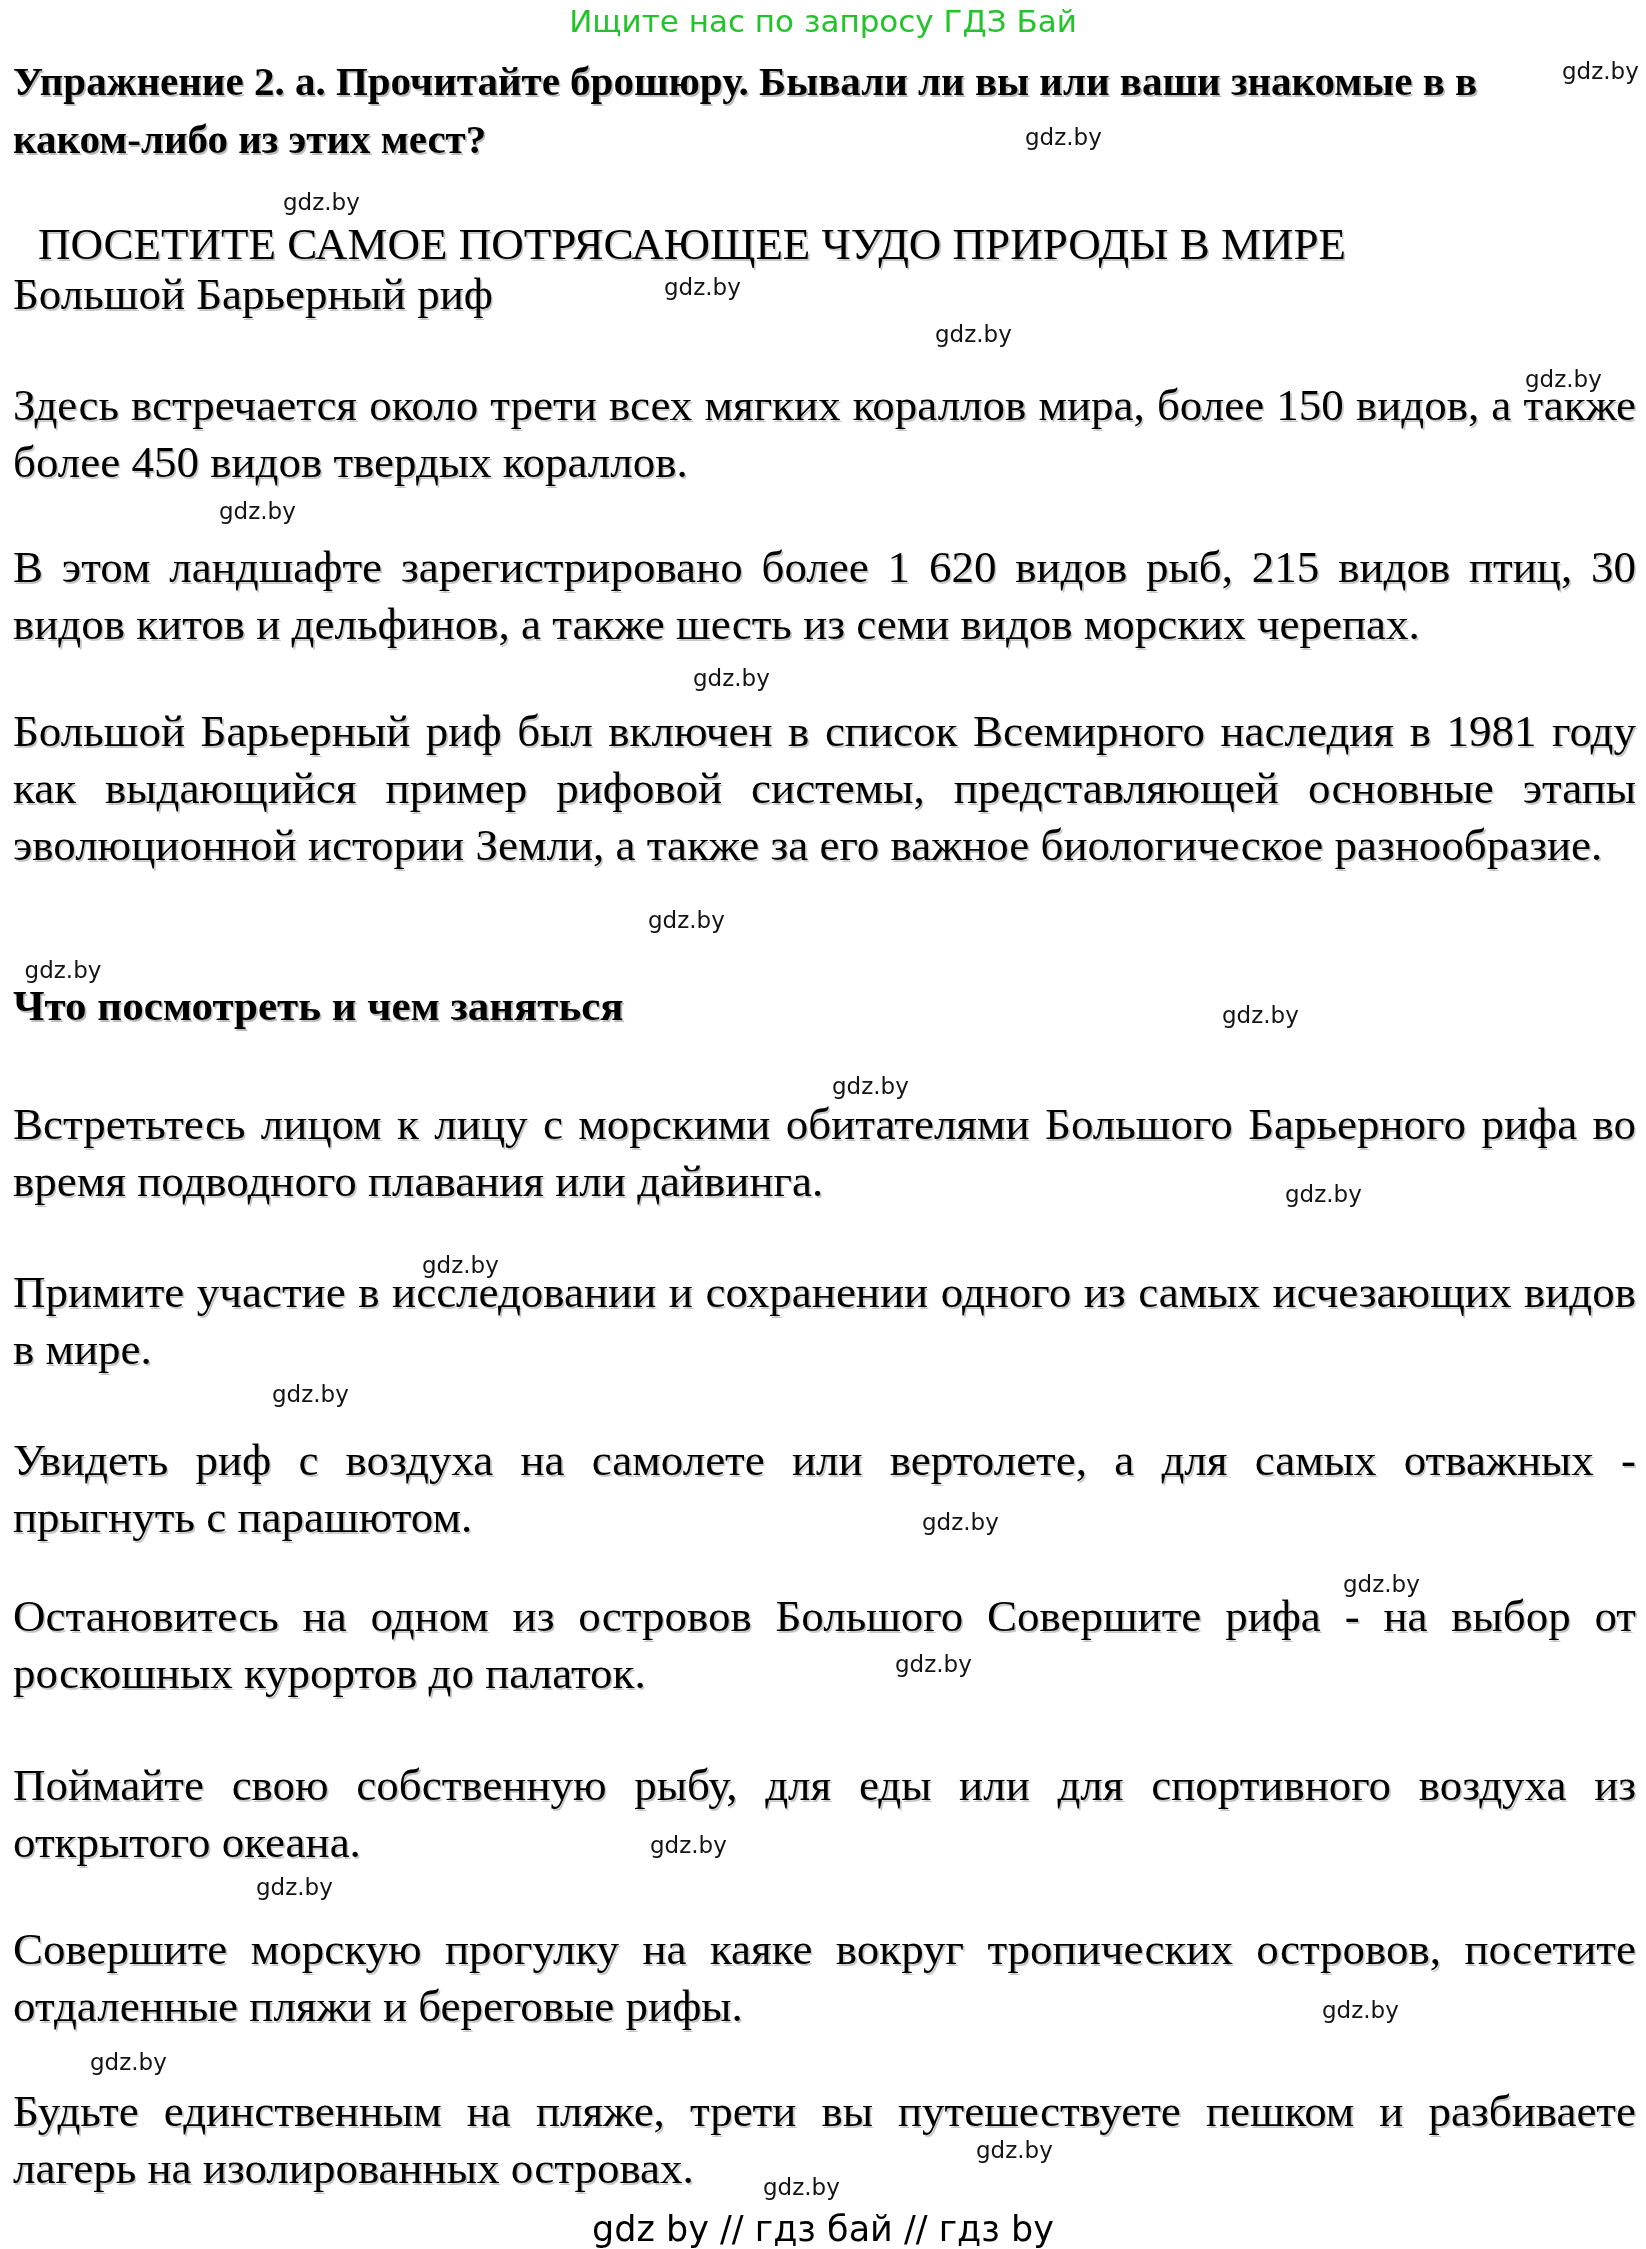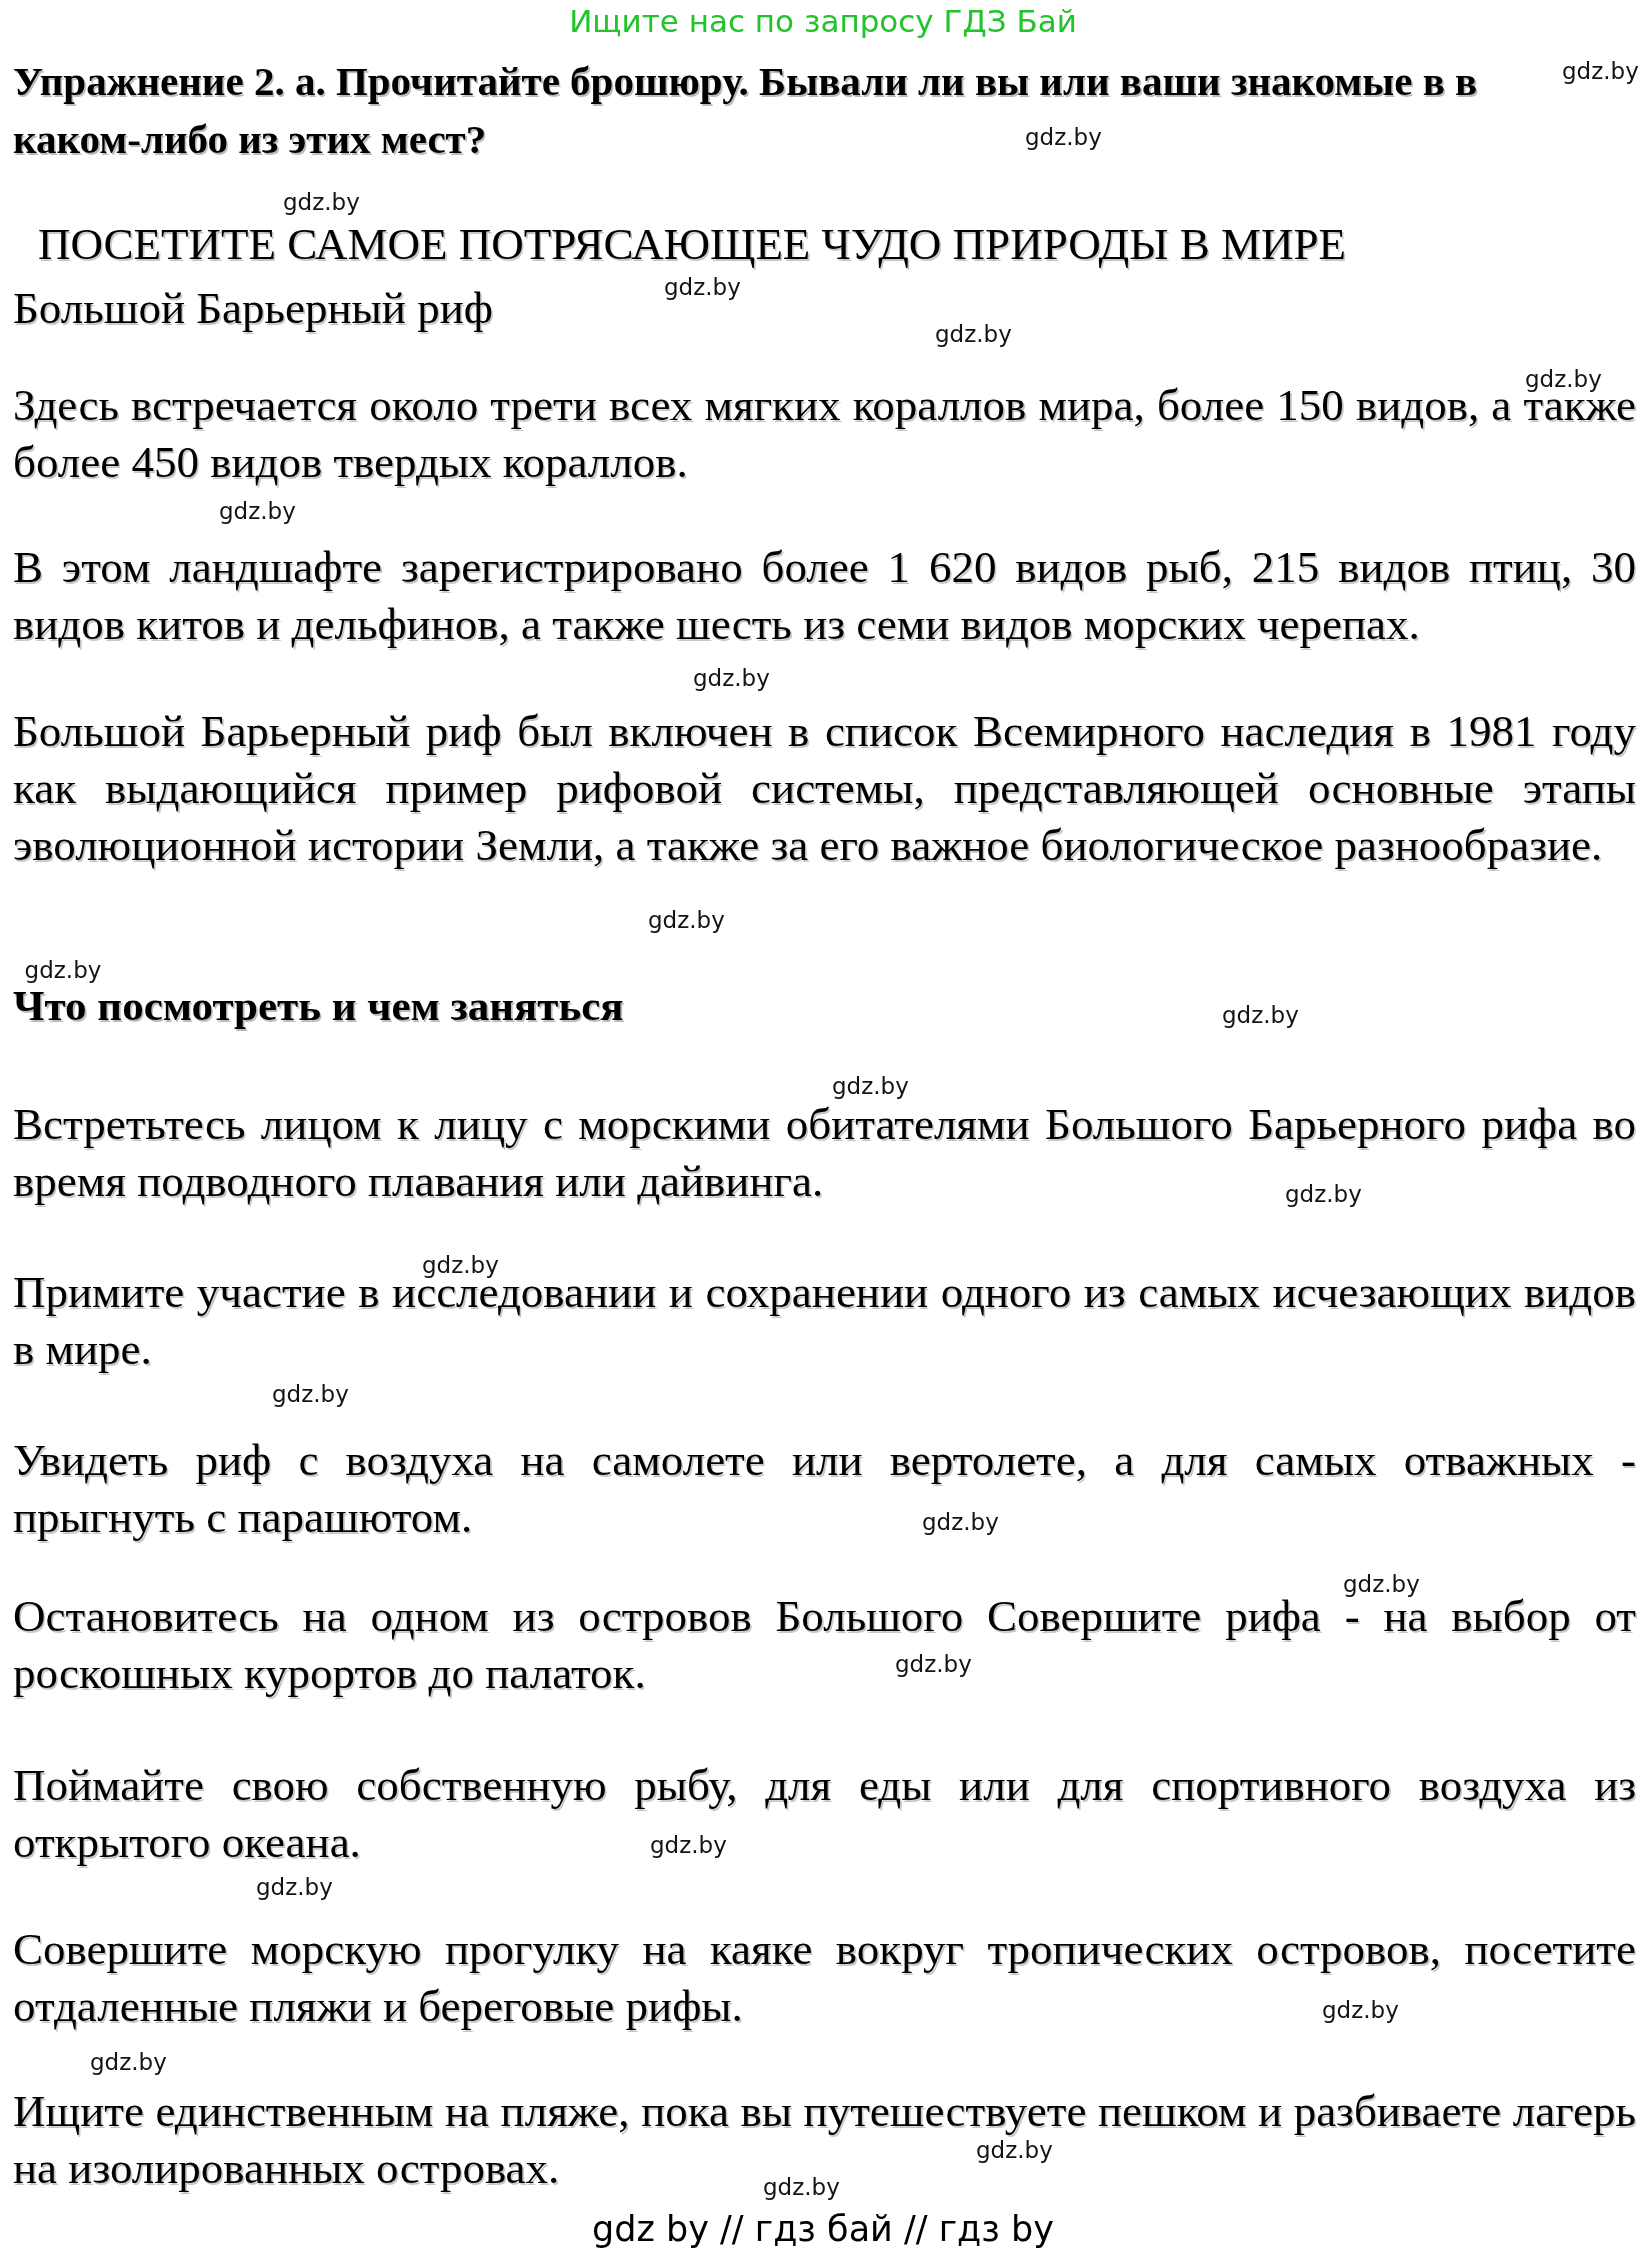--- a/index.html
+++ b/index.html
@@ -30,21 +30,21 @@
 
   .serif-line, .para {
     left: 13px; width: 1623px;
     font-size: 45px;
     line-height: 57px;
     text-shadow: 1.6px 1.6px 0 rgba(70,70,70,0.30);
   }
   .para { text-align: justify; }
 
   .brochure-headline   { top: 216px; margin-left: 25px; }
-  .brochure-subheading { top: 280px; }
+  .brochure-subheading { top: 266px; }
 
   .p-corals    { top: 377px; }
   .p-species   { top: 539px; }
   .p-heritage  { top: 703px; }
 
   .section-heading {
     top: 981px; left: 13px;
     font-size: 43px; font-weight: bold;
     text-shadow: 1.6px 1.6px 0 rgba(60,60,60,0.35);
   }
@@ -89,21 +89,21 @@
 <p class="abs para p-heritage">Большой Барьерный риф был включен в список Всемирного наследия в 1981 году как выдающийся пример рифовой системы, представляющей основные этапы эволюционной истории Земли, а также за его важное биологическое разнообразие.</p>
 
 <h2 class="abs section-heading">Что посмотреть и чем заняться</h2>
 
 <p class="abs para a-1">Встретьтесь лицом к лицу с морскими обитателями Большого Барьерного рифа во время подводного плавания или дайвинга.</p>
 <p class="abs para a-2">Примите участие в исследовании и сохранении одного из самых исчезающих видов в мире.</p>
 <p class="abs para a-3">Увидеть риф с воздуха на самолете или вертолете, а для самых отважных - прыгнуть с парашютом.</p>
 <p class="abs para a-4">Остановитесь на одном из островов Большого Совершите рифа - на выбор от роскошных курортов до палаток.</p>
 <p class="abs para a-5">Поймайте свою собственную рыбу, для еды или для спортивного воздуха из открытого океана.</p>
 <p class="abs para a-6">Совершите морскую прогулку на каяке вокруг тропических островов, посетите отдаленные пляжи и береговые рифы.</p>
-<p class="abs para a-7">Ищите единственным на пляже, пока вы путешествуете пешком и разбиваете лагерь на изолированных островах.</p>
+<p class="abs para a-7">Будьте единственным на пляже, трети вы путешествуете пешком и разбиваете лагерь на изолированных островах.</p>
 
 <span class="wm" style="left:1562px; top:59px;">gdz.by</span>
 <span class="wm" style="left:1025px; top:125px;">gdz.by</span>
 <span class="wm" style="left:283px;  top:190px;">gdz.by</span>
 <span class="wm" style="left:664px;  top:275px;">gdz.by</span>
 <span class="wm" style="left:935px; top:322px;">gdz.by</span>
 <span class="wm" style="left:1525px; top:367px;">gdz.by</span>
 <span class="wm" style="left:219px;  top:499px;">gdz.by</span>
 <span class="wm" style="left:693px;  top:666px;">gdz.by</span>
 <span class="wm" style="left:648px;  top:908px;">gdz.by</span>

